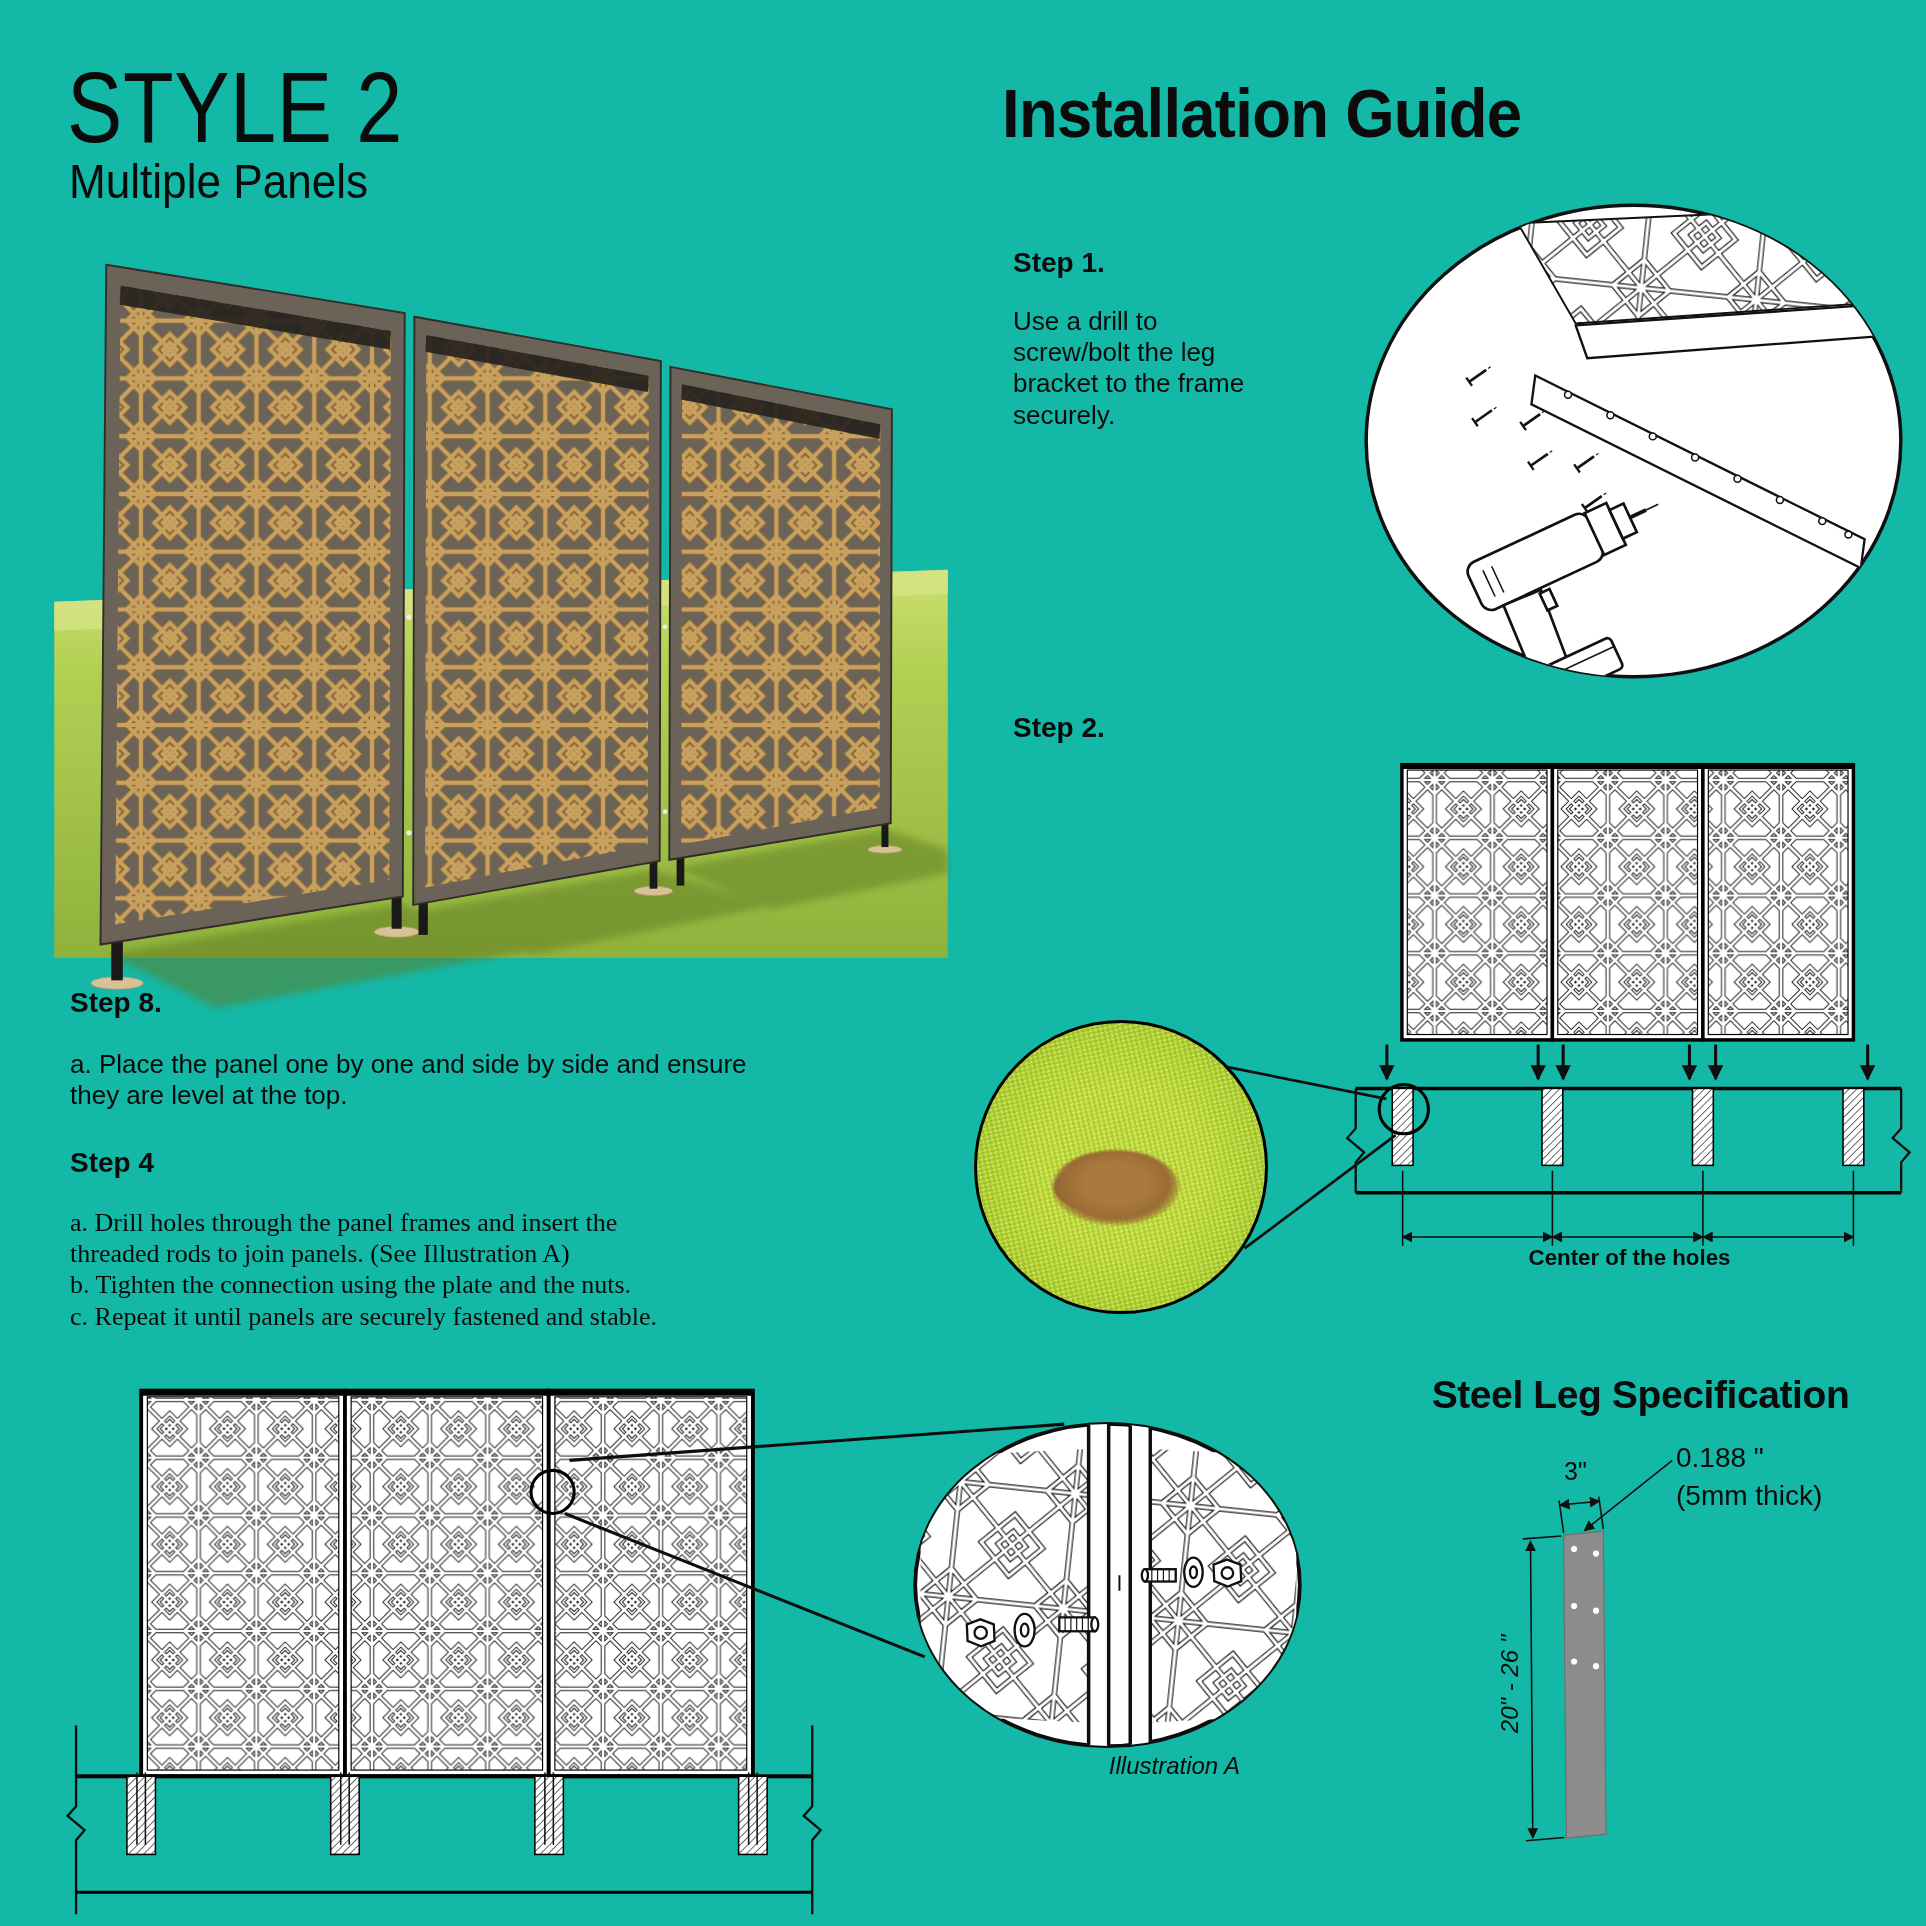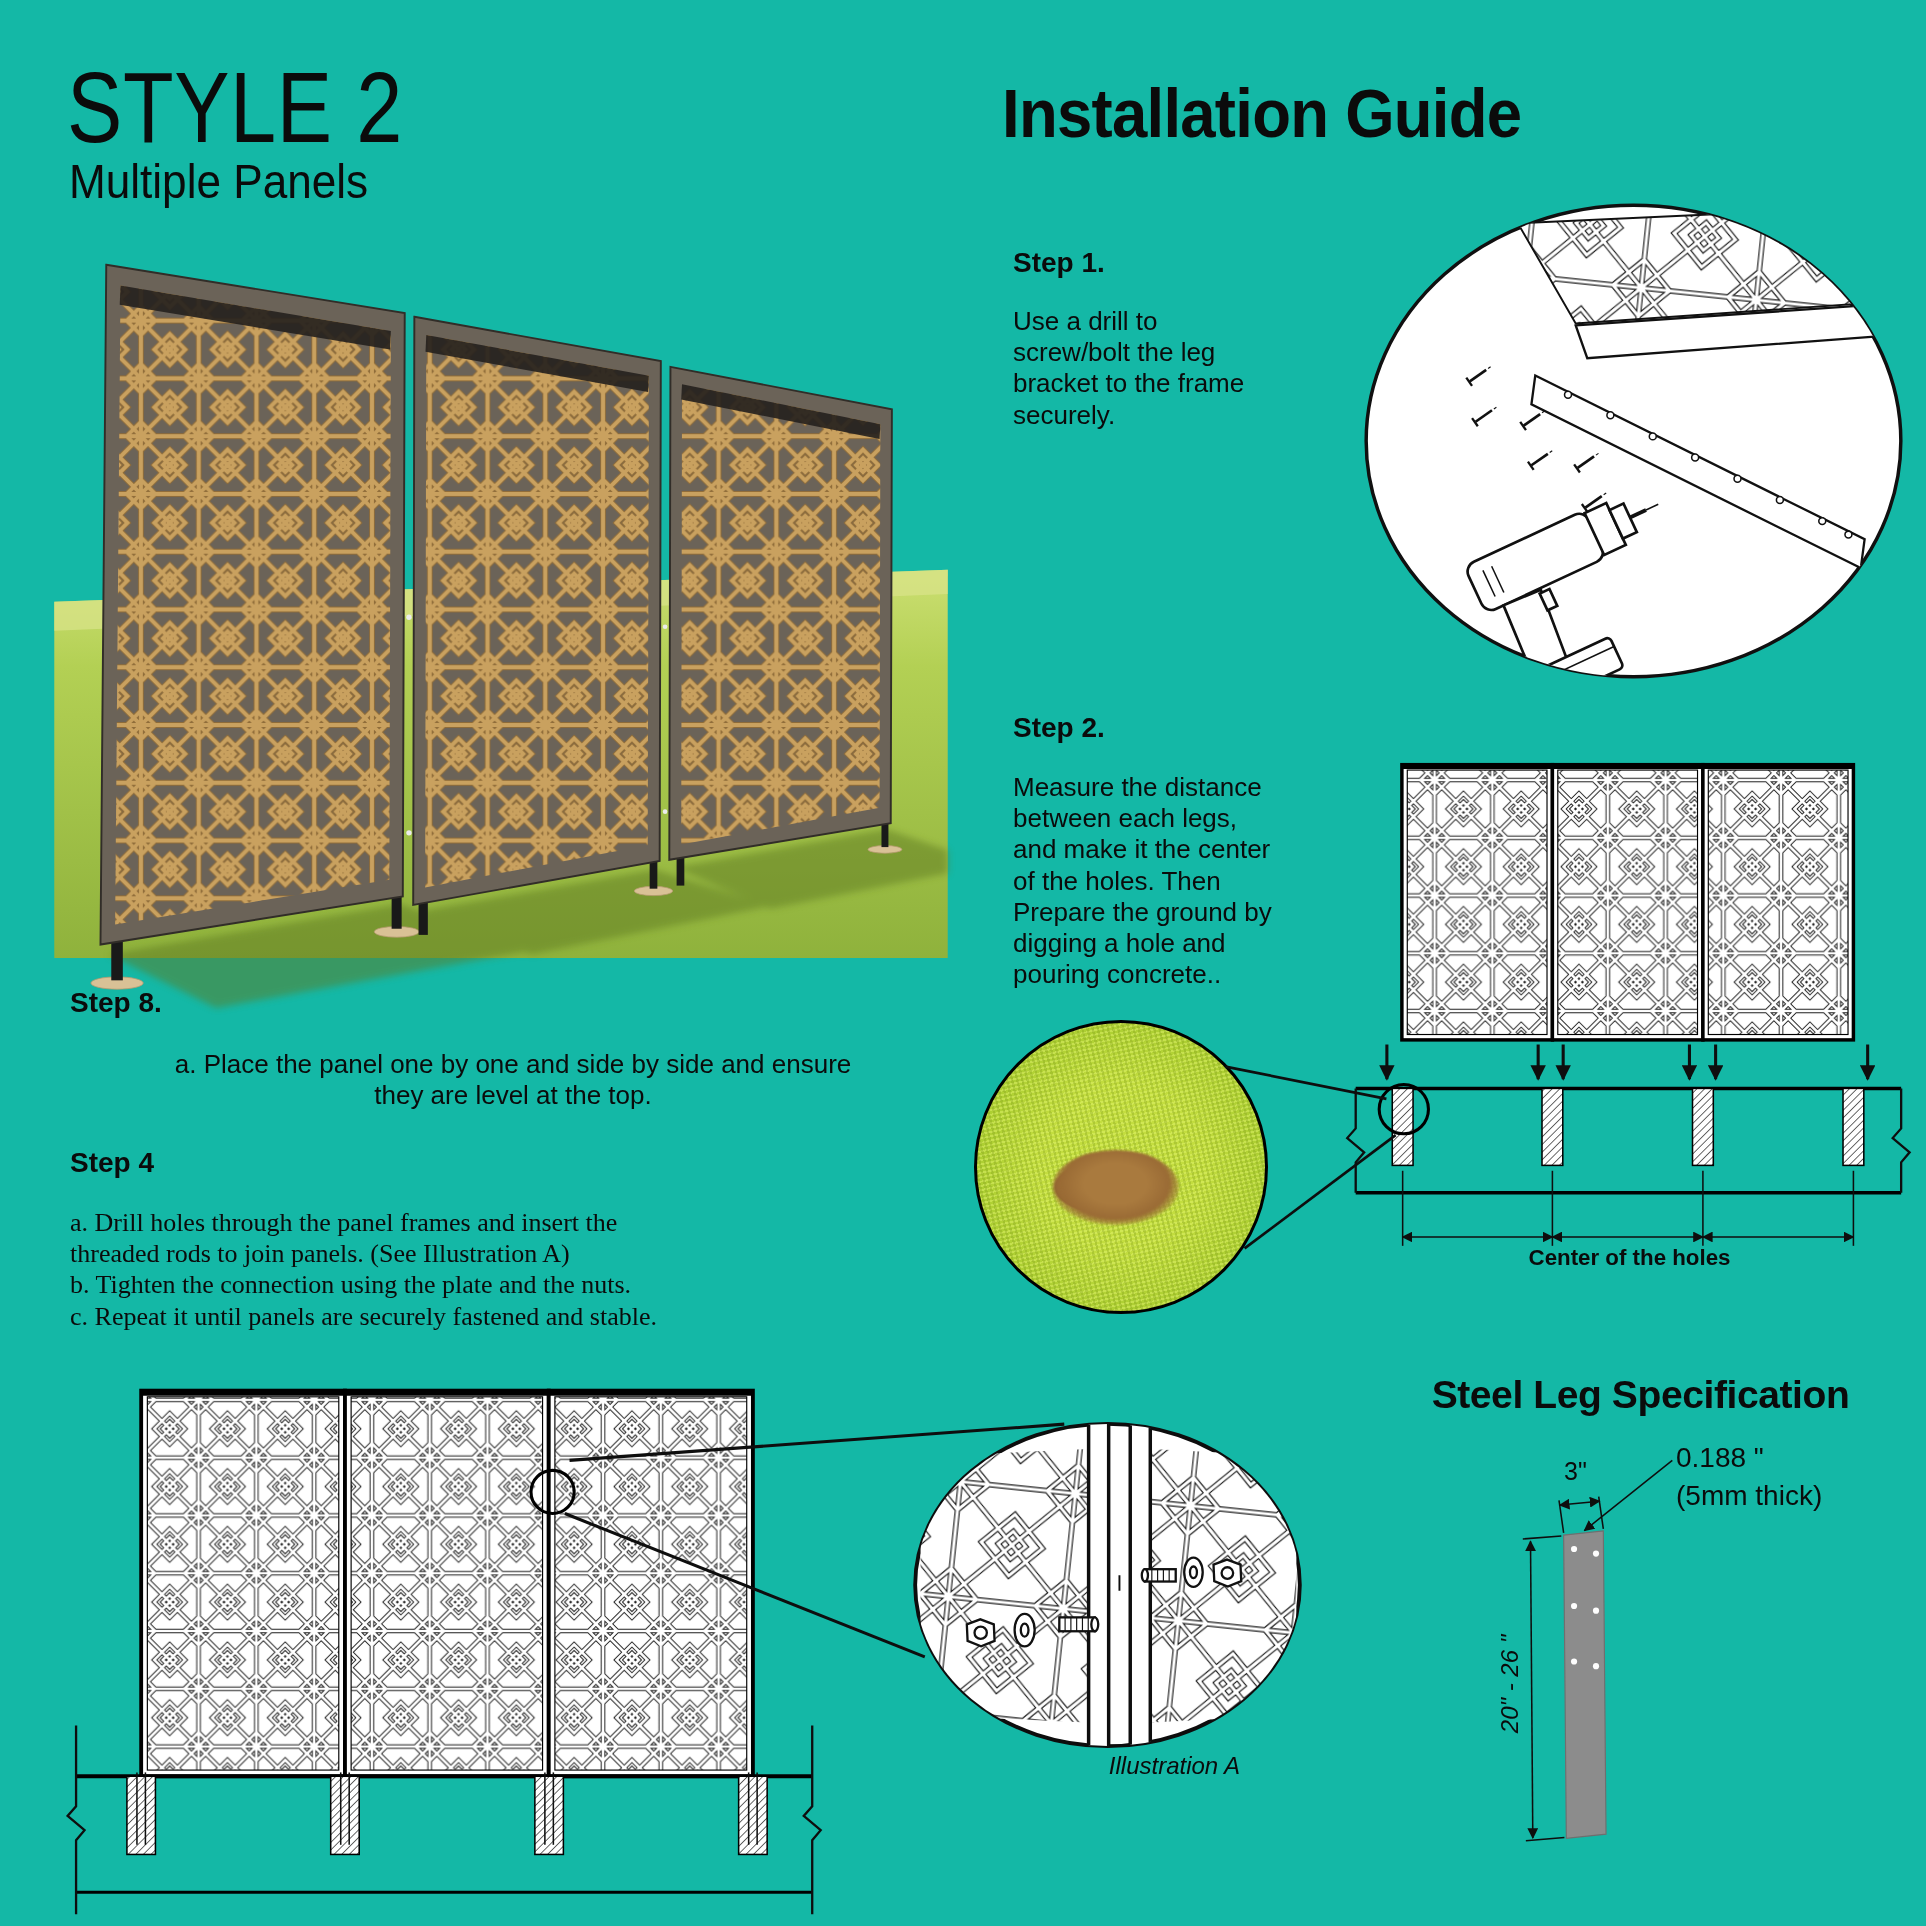--- a/index.html
+++ b/index.html
@@ -121,30 +121,23 @@
     </g>
   </svg>
 
   <div class="t step-label" style="left:1013px;top:247px;">Step 1.</div>
   <div class="t step-text" style="left:1013px;top:306px;width:347px;">Use a drill to
 screw/bolt the leg
 bracket to the frame
 securely.</div>
 
   <div class="t step-label" style="left:1013px;top:712px;text-align:center;">Step 2.</div>
-  <div class="t step-text" style="left:1013px;top:772px;width:366px;">Measure the distance
-between each legs,
-and make it the center
-of the holes. Then
-Prepare the ground by
-digging a hole and
-pouring concrete..</div>
 
   <div class="t step-label" style="left:70px;top:987px;">Step 8.</div>
-  <div class="t step-text" style="left:70px;top:1049px;width:886px;text-align:center;">a. Place the panel one by one and side by side and ensure
+  <div class="t step-text" style="left:70px;top:1049px;width:886px;">a. Place the panel one by one and side by side and ensure
 they are level at the top.</div>
 
   <div class="t step-label" style="left:70px;top:1147px;">Step 4</div>
   <div class="t step-text" style="left:70px;top:1207px;width:886px;font-family:Liberation Serif, serif;">a. Drill holes through the panel frames and insert the
 threaded rods to join panels.  (See Illustration A)
 b. Tighten the connection using the plate and the nuts.
 c. Repeat it until panels are securely fastened and stable.</div>
 
   <svg style="left:1360px;top:200px;" width="547" height="482" viewBox="0 0 1420 1250">
     <ellipse cx="710" cy="625" rx="694" ry="612" fill="#fff" stroke="#101010" stroke-width="9"></ellipse>

